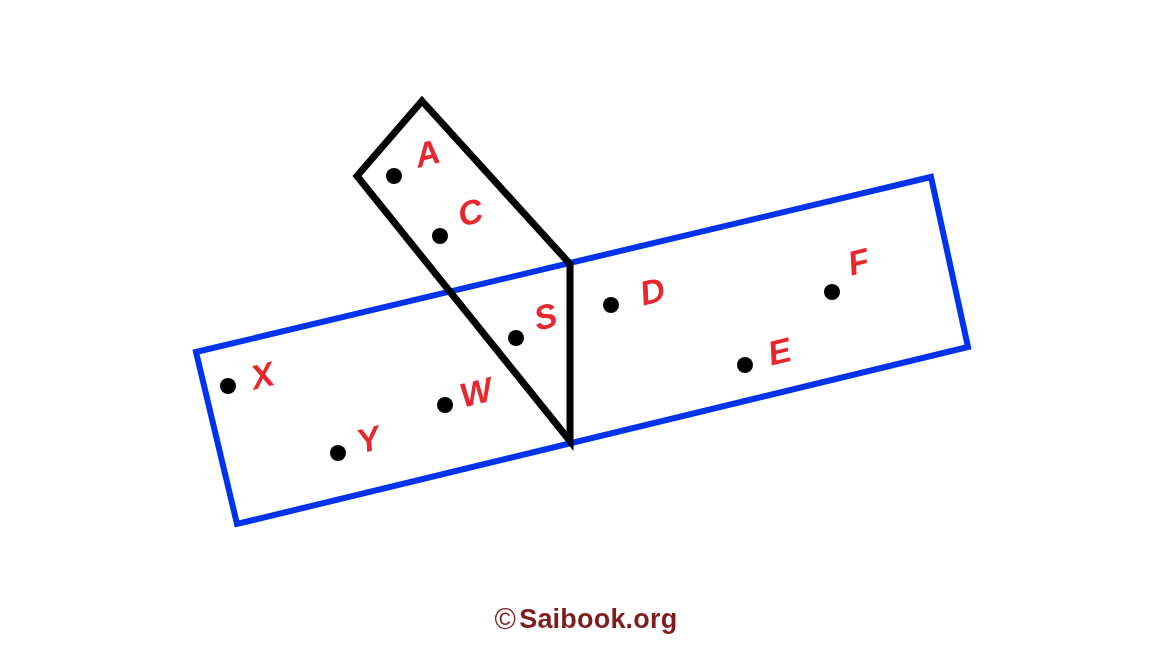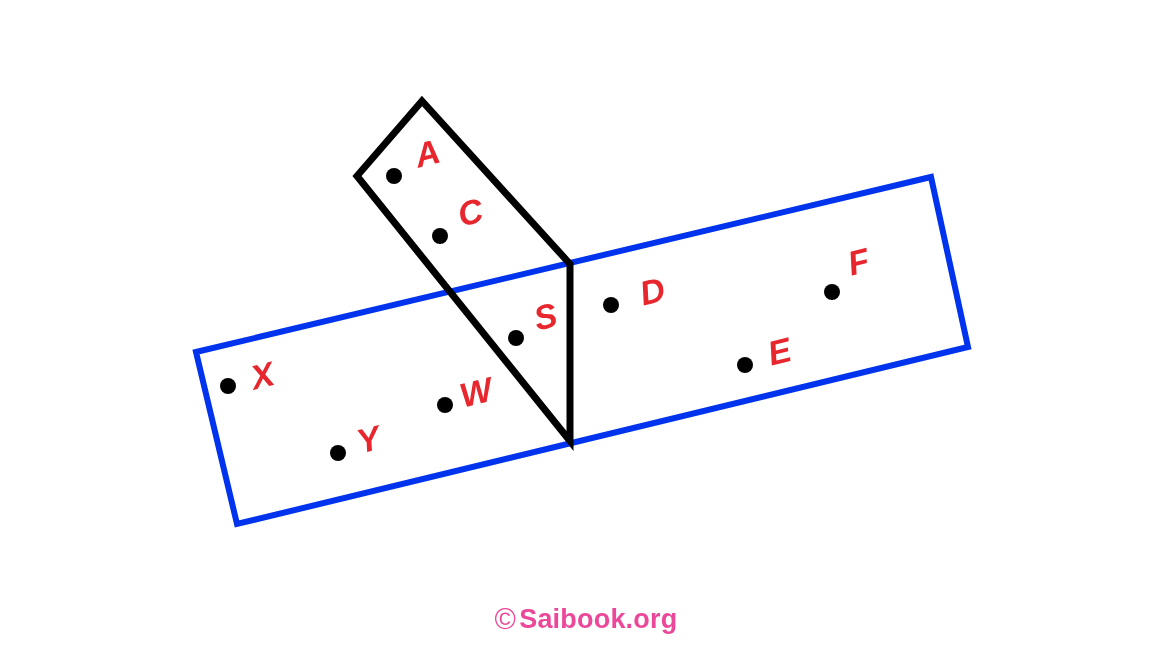--- a/index.html
+++ b/index.html
@@ -36,21 +36,21 @@
   }
   .footer-credit {
     position: absolute;
     left: 0;
     right: 0;
     bottom: 26px;
     text-align: center;
     font-family: "Liberation Sans", sans-serif;
     font-size: 27px;
     font-weight: bold;
-    color: #ec4899;
+    color: #7f1d1d;
     letter-spacing: 0.2px;
     user-select: none;
   }
   .footer-credit .copy-mark {
     font-weight: normal;
     font-size: 29px;
     vertical-align: -1px;
     margin-right: 3px;
   }
 </style>

